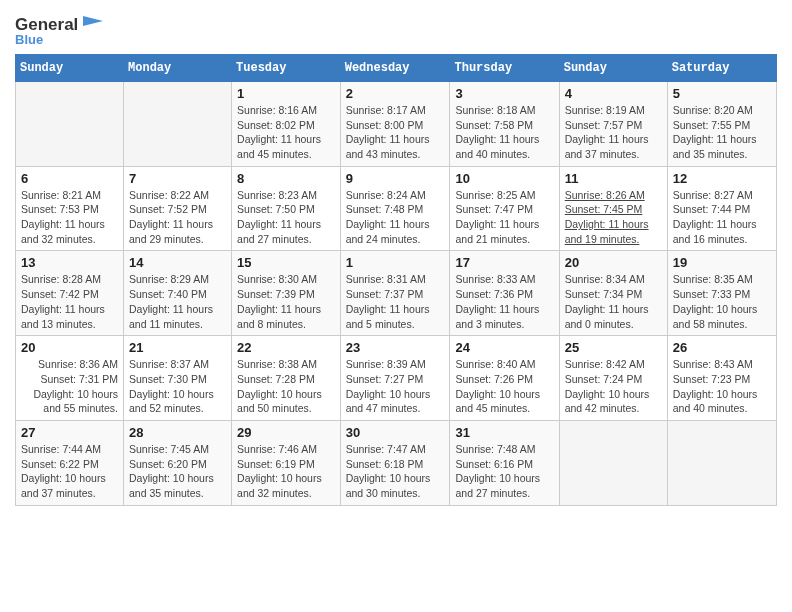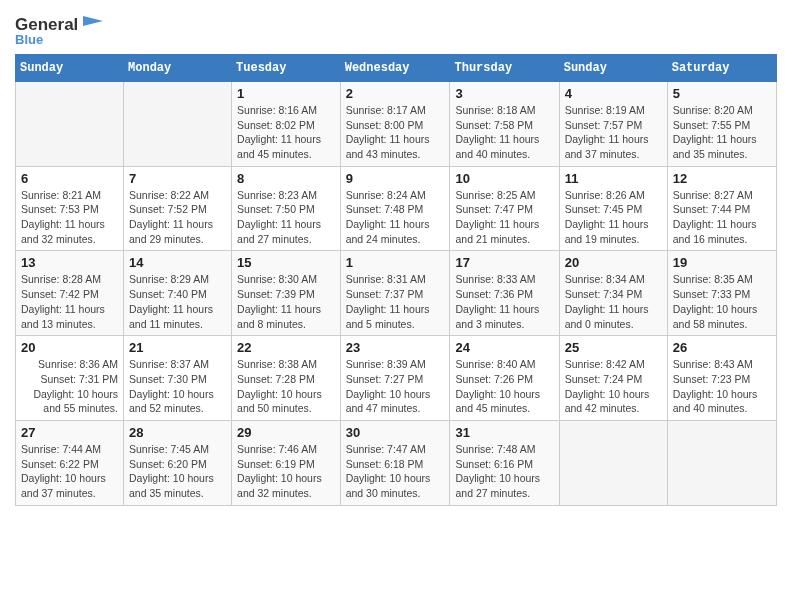--- a/index.html
+++ b/index.html
@@ -175,21 +175,21 @@
 Daylight: 11 hours and 24 minutes.</div>
         </td>
         <td>
           <span class="day-number">10</span>
           <div class="day-info" style="white-space: pre-line;">Sunrise: 8:25 AM
 Sunset: 7:47 PM
 Daylight: 11 hours and 21 minutes.</div>
         </td>
         <td>
           <span class="day-number">11</span>
-          <div class="day-info" style="white-space: pre-line;">Sunrise: 8:26 AM
+          <div class="day-info" style="white-space: pre-line; text-decoration: underline;">Sunrise: 8:26 AM
 Sunset: 7:45 PM
 Daylight: 11 hours and 19 minutes.</div>
         </td>
         <td>
           <span class="day-number">12</span>
           <div class="day-info" style="white-space: pre-line;">Sunrise: 8:27 AM
 Sunset: 7:44 PM
 Daylight: 11 hours and 16 minutes.</div>
         </td>
       </tr>

